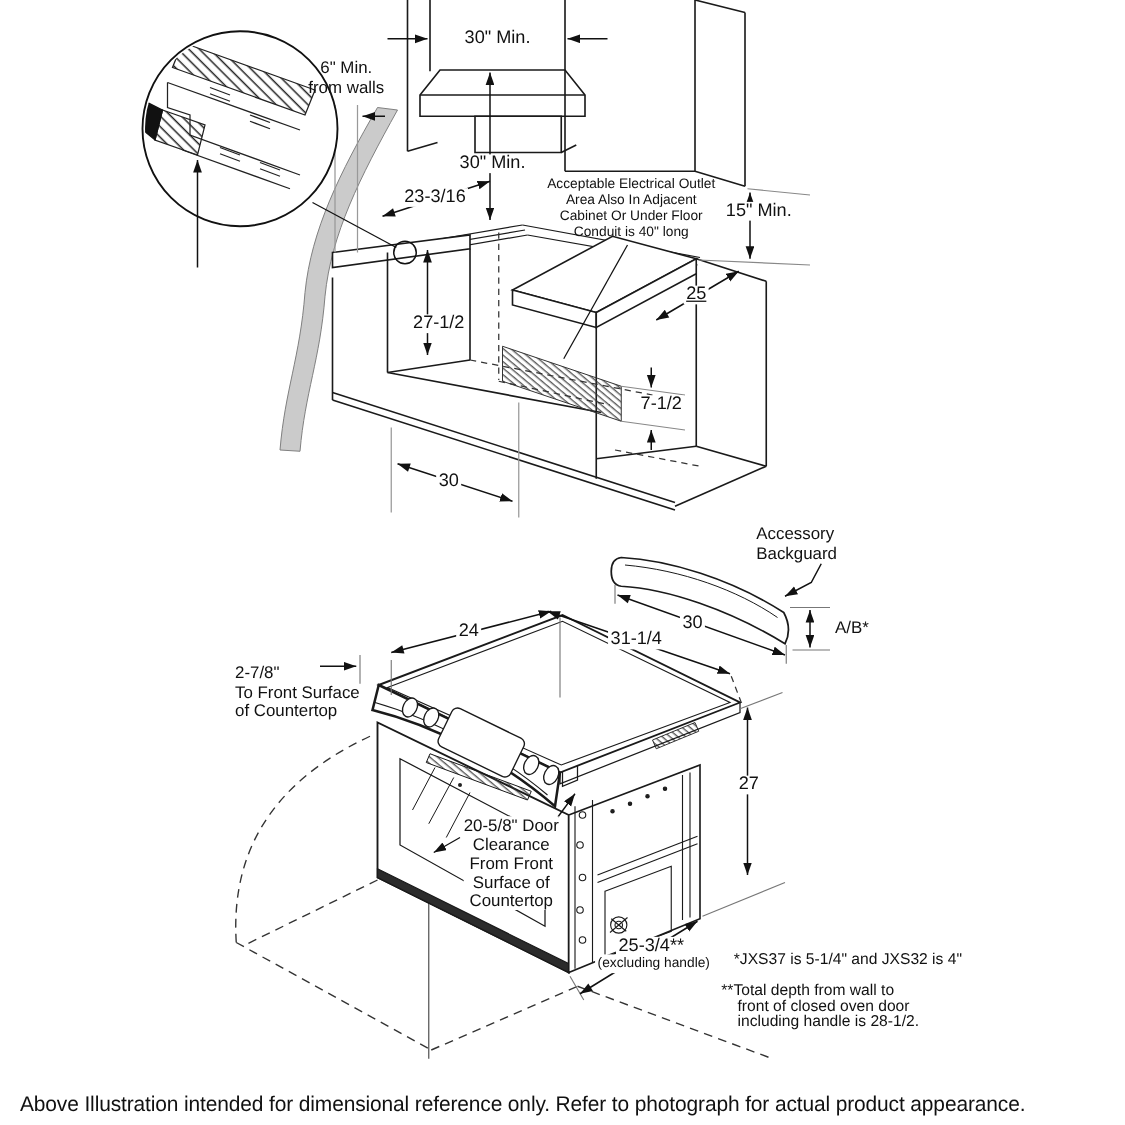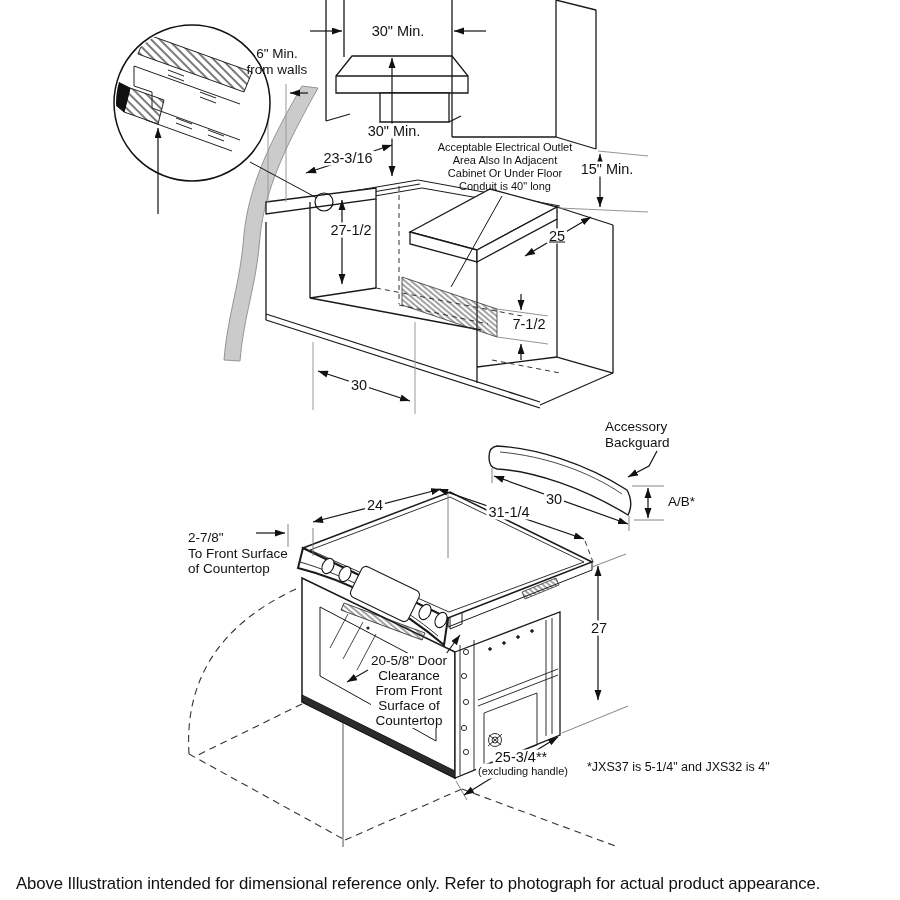--- a/index.html
+++ b/index.html
@@ -249,21 +249,21 @@
 <div class="dim nobg" style="left:398px;top:31px;">30" Min.</div>
 <div class="lbl ctr" style="left:277px;top:46px;">6" Min.
 from walls</div>
 <div class="dim" style="left:394px;top:131px;">30" Min.</div>
 <div class="dim" style="left:348px;top:158px;">23-3/16</div>
 <div class="lbl ctr" style="left:505px;top:141px;font-size:11px;line-height:13px;">Acceptable Electrical Outlet
 Area Also In Adjacent
 Cabinet Or Under Floor
 Conduit is 40" long</div>
 <div class="dim" style="left:607px;top:169px;">15" Min.</div>
-<div class="dim" style="left:351px;top:230px;">27-1/2</div>
+<div class="dim" style="left:351px;top:259px;">27-1/2</div>
 <div class="dim" style="left:557px;top:236px;text-decoration:underline;">25</div>
 <div class="dim" style="left:529px;top:324px;">7-1/2</div>
 <div class="dim" style="left:359px;top:385px;">30</div>
 
 <div class="lbl" style="left:605px;top:419px;">Accessory
 Backguard</div>
 <div class="dim" style="left:554px;top:499px;">30</div>
 <div class="lbl" style="left:668px;top:494px;">A/B*</div>
 <div class="dim" style="left:509px;top:512px;">31-1/4</div>
 <div class="dim" style="left:375px;top:505px;">24</div>
@@ -272,16 +272,19 @@
 of Countertop</div>
 <div class="dim" style="left:599px;top:628px;">27</div>
 <div class="lbl ctr" style="left:409px;top:653px;background:#fff;line-height:15px;">20-5/8" Door
 Clearance
 From Front
 Surface of
 Countertop</div>
 <div class="dim" style="left:521px;top:757px;">25-3/4**</div>
 <div class="dim small" style="left:523px;top:771px;">(excluding handle)</div>
 <div class="lbl fn" style="left:587px;top:761px;">*JXS37 is 5-1/4" and JXS32 is 4"</div>
+<div class="lbl fn hang" style="left:577px;top:786px;">**Total depth from wall to
+front of closed oven door
+including handle is 28-1/2.</div>
 
 <div id="caption">Above Illustration intended for dimensional reference only. Refer to photograph for actual product appearance.</div>
 
 </div>
 
 </body></html>

